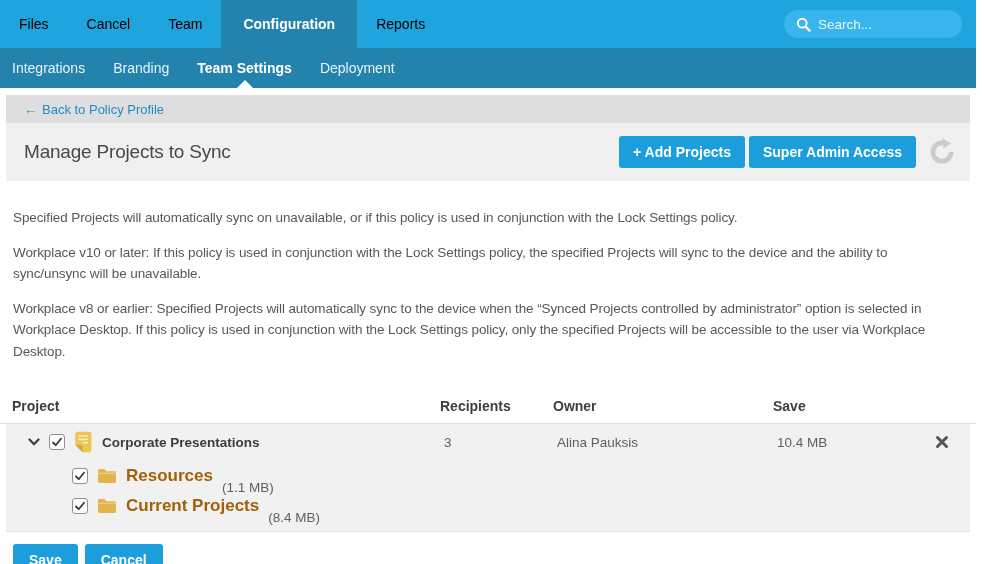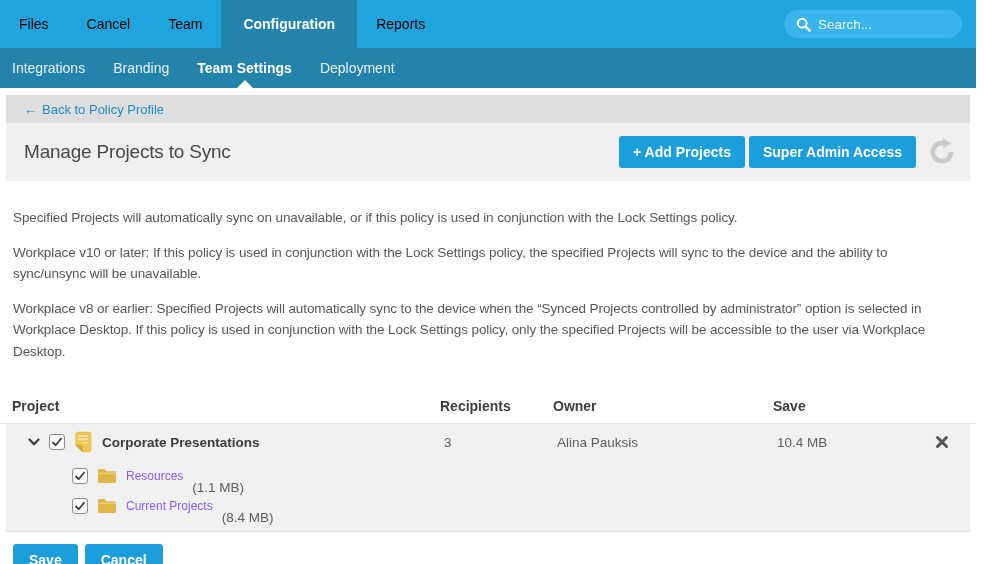--- a/index.html
+++ b/index.html
@@ -110,21 +110,21 @@
   .project-cell { display: flex; align-items: center; gap: 9px; padding-left: 22px; }
   .cell-text { font-size: 13.5px; color: #606063; padding-left: 4px; }
   .project-name { font-size: 13.5px; font-weight: bold; color: #3c3c3e; }
   .remove-cell { display: flex; justify-content: flex-end; }
   .remove-btn { cursor: pointer; display: flex; padding: 2px; }
 
   .folder-row {
     display: flex; align-items: center; gap: 9px;
     height: 30px; padding-left: 66px;
   }
-  .folder-name { font-size: 12px; font-weight: normal; color: #8b5cf6; }
+  .folder-name { font-size: 17px; font-weight: bold; color: #a16207; }
   .folder-size { font-size: 13.5px; color: #606063; font-weight: normal; margin-top: 23px; }
 
   .checkbox {
     width: 16px; height: 16px; background: #ffffff;
     border: 1px solid #8f8f8f; border-radius: 3px;
     display: flex; align-items: center; justify-content: center;
     cursor: pointer; flex: 0 0 auto;
   }
   .chevron { cursor: pointer; display: flex; flex: 0 0 auto; }
 

